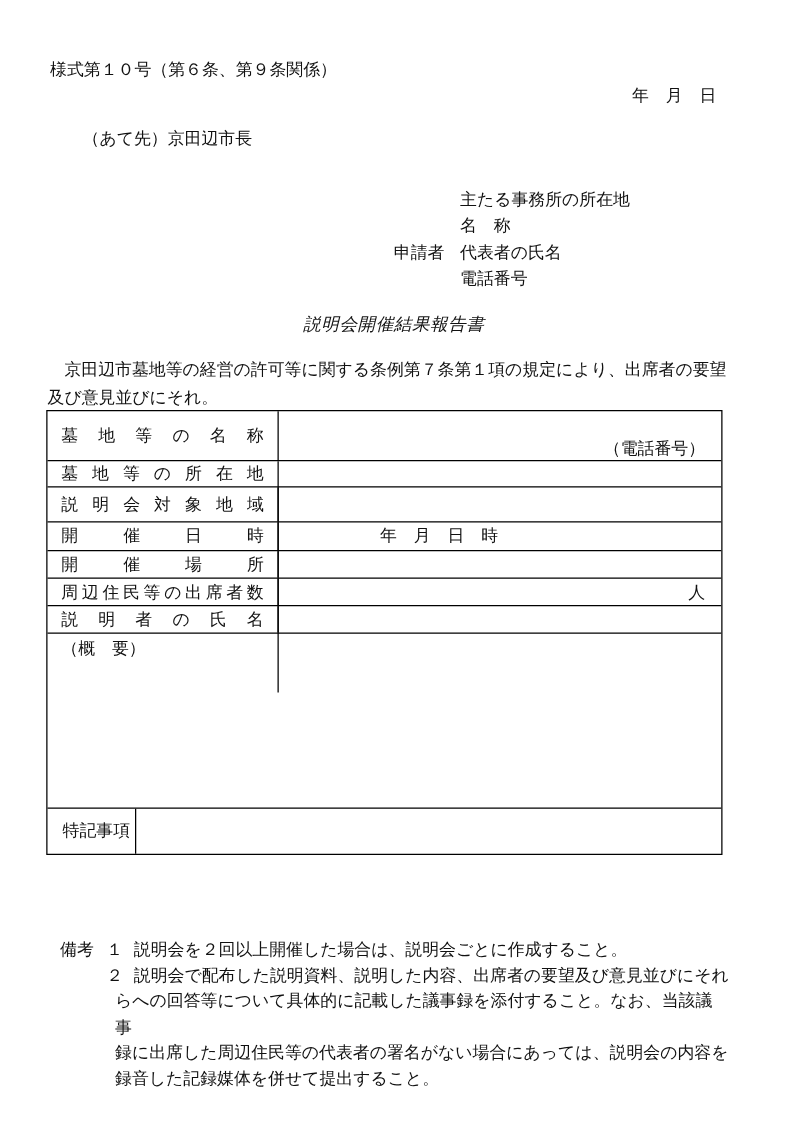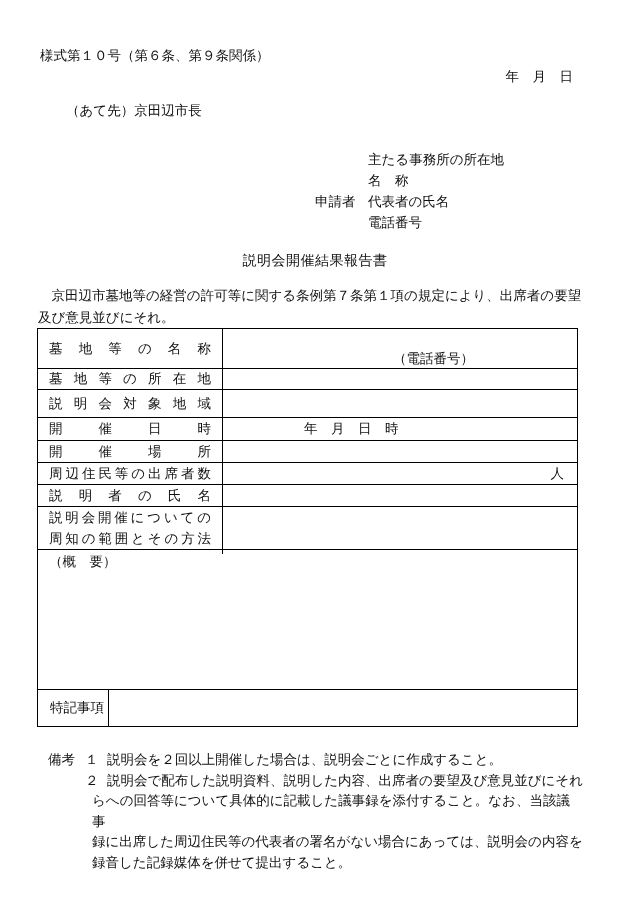--- a/index.html
+++ b/index.html
@@ -9,39 +9,39 @@
     color:#111;font-size:13.5px;
   }
   .form-no{position:absolute;left:40px;top:48px;line-height:16px;}
   .date-line{position:absolute;left:0;top:69px;width:630px;text-align:right;
     padding-right:57px;box-sizing:border-box;word-spacing:10px;line-height:16px;}
   .addressee{position:absolute;left:66px;top:103px;line-height:16px;}
   .applicant{position:absolute;left:0;top:149px;width:630px;}
   .ap-line{height:21px;line-height:21px;padding-left:368px;box-sizing:border-box;position:relative;}
   .ap-label{position:absolute;left:315px;top:0;}
   .title{position:absolute;left:0;top:252px;width:630px;text-align:center;
-    font-size:14px;letter-spacing:0.5px;line-height:18px;}
+    font-size:14px;letter-spacing:0.5px;line-height:18px;font-style:italic;}
   .para{position:absolute;left:38px;top:285px;width:545px;line-height:22px;
     text-indent:13.5px;}
   
   .tbl{position:absolute;left:37px;top:328px;width:541px;border:1px solid #000;
     box-sizing:border-box;}
   .trow{display:flex;box-sizing:border-box;border-top:1px solid #000;}
   .trow.first{border-top:none;}
   .lbl{flex:0 0 185px;width:185px;border-right:1px solid #000;box-sizing:border-box;
     padding:0 11px;text-align:justify;text-align-last:justify;white-space:pre-line;}
   .val{flex:1;position:relative;box-sizing:border-box;}
   .r1{height:39px;gap:45px;} .r1 .lbl{line-height:39px;}
   .r2,.r3{height:21px;flex-direction:column;} .r2 .lbl,.r3 .lbl{line-height:20px;}
   .r4{height:28px;} .r4 .lbl{line-height:27px;}
   .r5{height:23px;} .r5 .lbl{line-height:22px;}
   .r6,.r7,.r8{height:22px;} .r6 .lbl,.r7 .lbl,.r8 .lbl{line-height:21px;}
   .r9{height:43px;} .r9 .lbl{line-height:20.5px;padding-top:1px;}
   .phone-line{position:absolute;left:0;right:0;bottom:1px;display:flex;
-    justify-content:flex-start;padding:0 13px 0 125px;line-height:17px;}
+    justify-content:flex-end;padding:0 13px 0 125px;line-height:17px;}
   .val-right{text-align:right;padding-right:13px;}
   .r3 .val-right{line-height:20px;}
   .r7 .val-right{line-height:21px;}
   .val-datetime{padding-left:81px;line-height:22px;word-spacing:25px;}
   .r10{height:140px;display:block;padding:3px 0 0 11px;box-sizing:border-box;
     line-height:18px;}
   .r11{height:37px;}
   .lbl2{flex:0 0 71px;width:71px;border-right:1px solid #000;box-sizing:border-box;
     line-height:36px;padding-left:12px;}
   
@@ -114,25 +114,20 @@
     <div class="trow r7">
       <div class="lbl">周辺住民等の出席者数</div>
       <div class="val val-right">人</div>
     </div>
 
     <div class="trow r8">
       <div class="lbl">説明者の氏名</div>
       <div class="val"></div>
     </div>
 
-    <div class="trow r9">
-      <div class="lbl">説明会開催についての
-周知の範囲とその方法</div>
-      <div class="val"></div>
-    </div>
 
     <div class="trow r10">
       <span>（概　要）</span>
     </div>
 
     <div class="trow r11">
       <div class="lbl2">特記事項</div>
       <div class="val"></div>
     </div>
 

